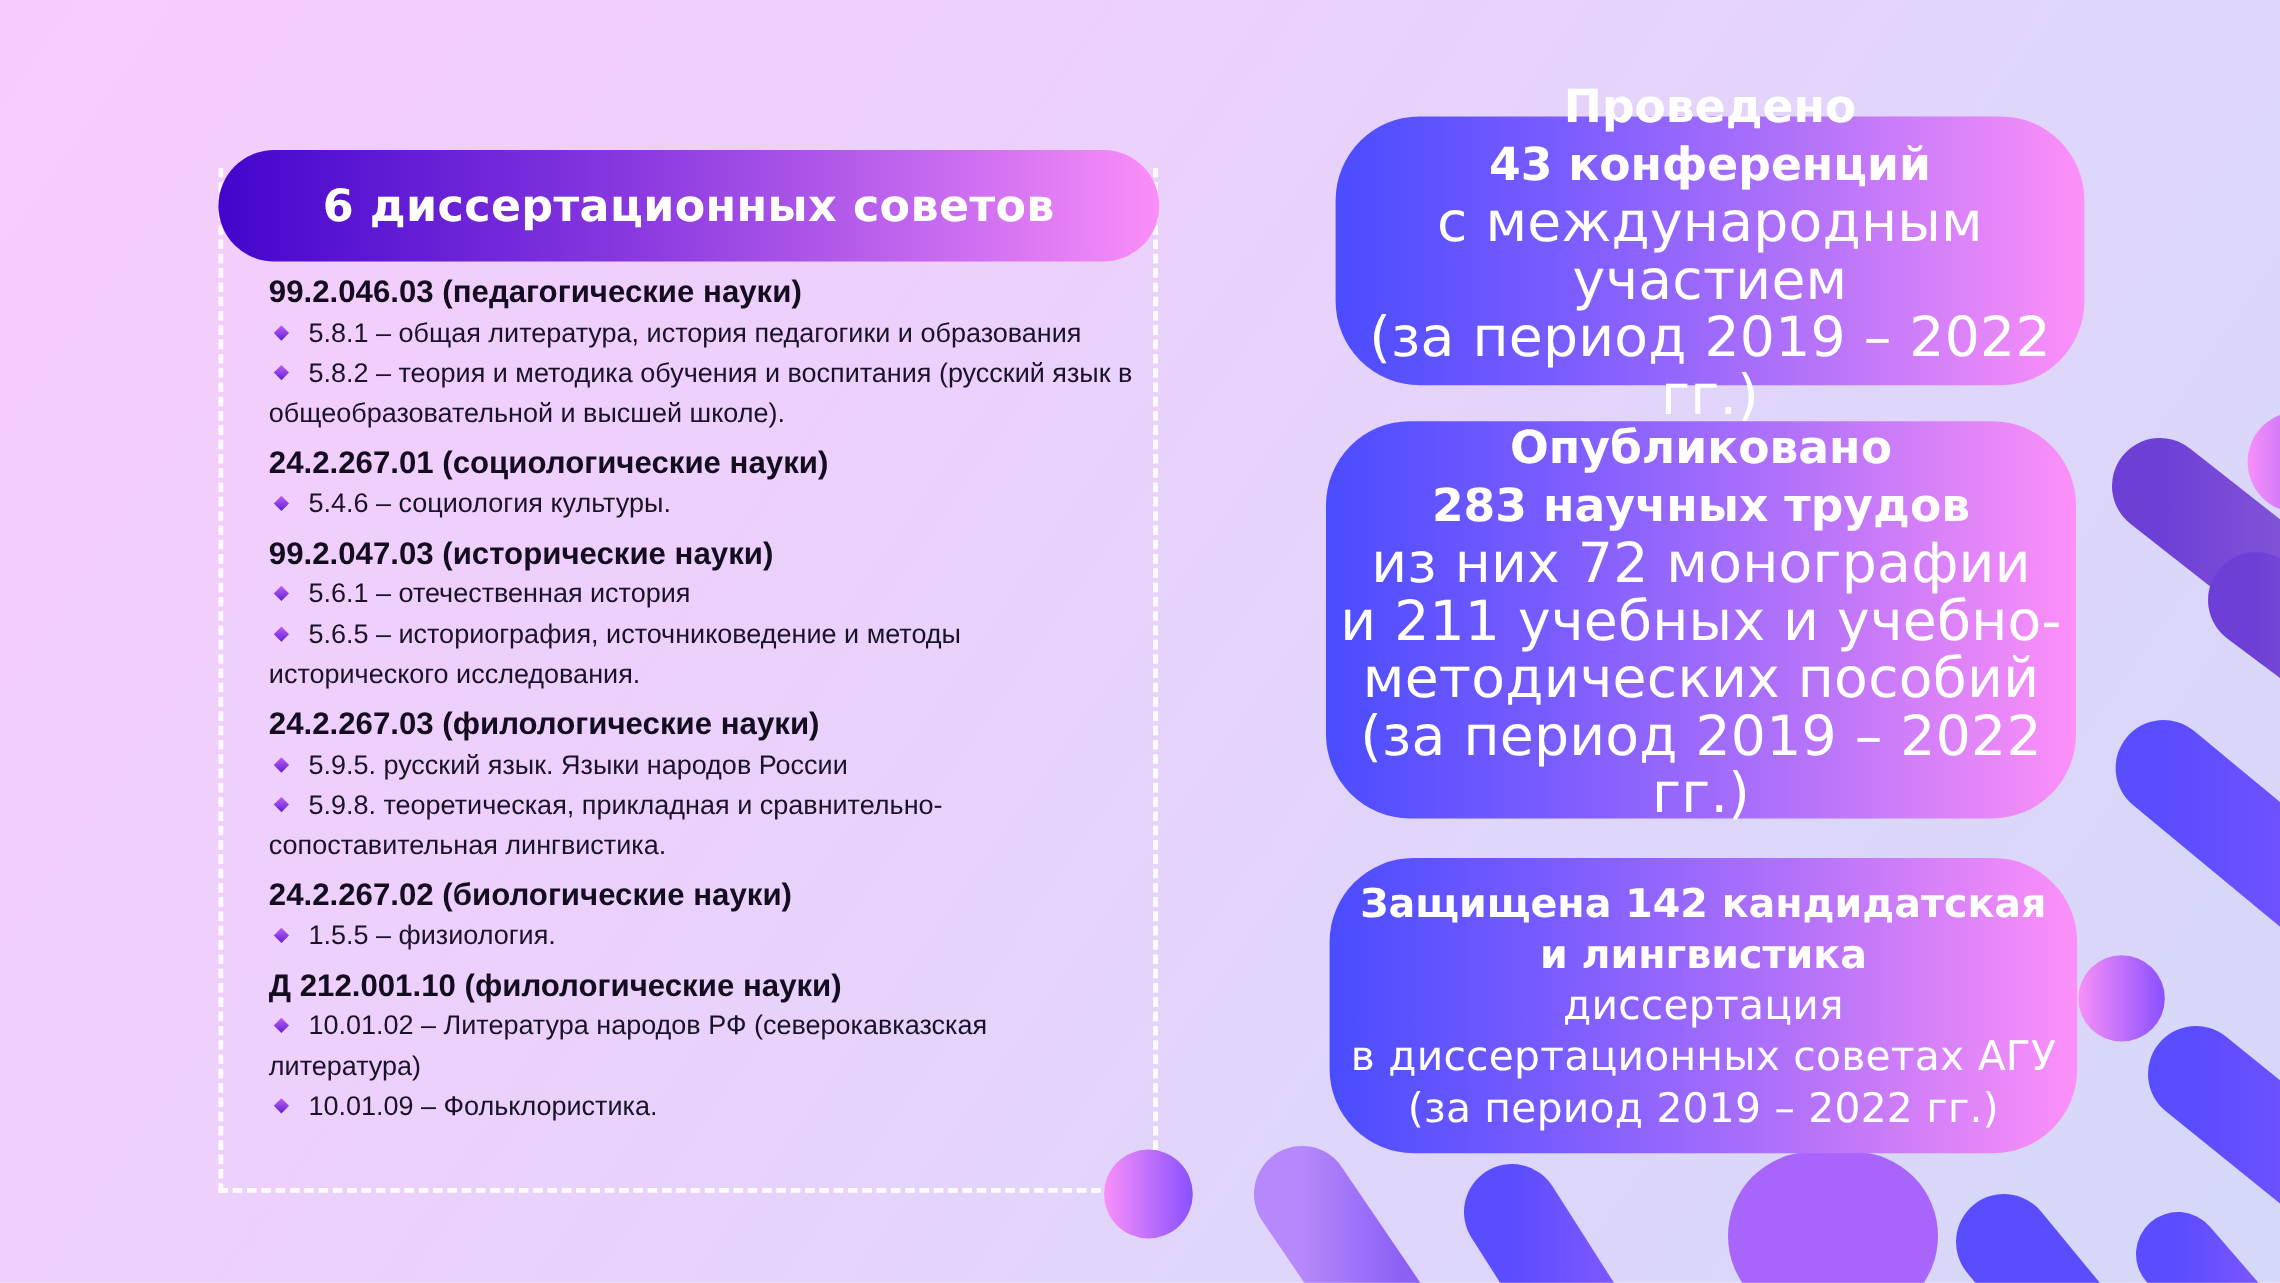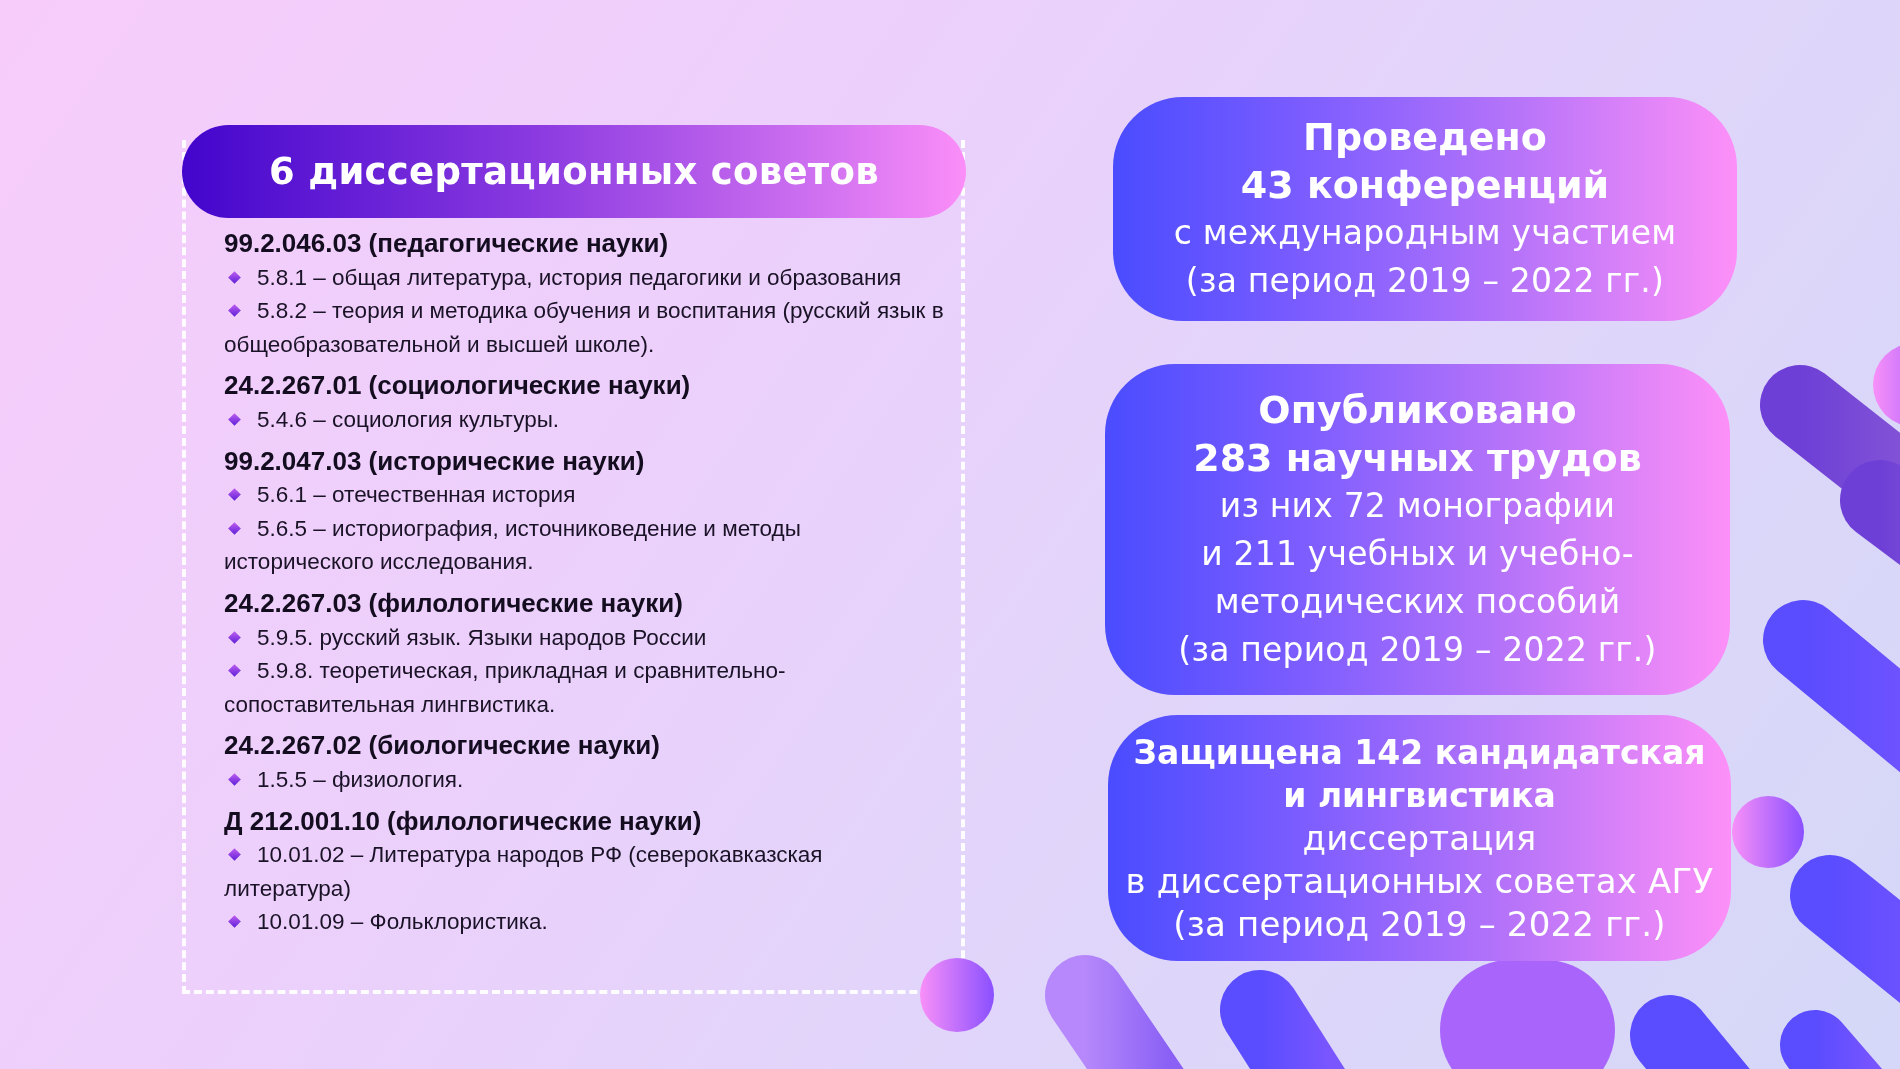--- a/index.html
+++ b/index.html
@@ -40,21 +40,21 @@
     transform: rotate(45deg); vertical-align:middle;
   }
   .card {
     position:absolute; border-radius:70px;
     background: linear-gradient(90deg, #4a4cff 0%, #7a5cff 30%, #b774f9 65%, #fd90f8 100%);
     color:#fff; text-align:center; display:flex; flex-direction:column;
     justify-content:center; align-items:center; z-index:3;
     font-family: "DejaVu Sans", sans-serif;
   }
   .card .b { font-weight:bold; font-size:38px; line-height:48px; }
-  .card .l { font-weight:normal; font-size:33px; line-height:48px; font-family:"DejaVu Sans", sans-serif; letter-spacing:0.2px; }
+  .card .l { font-weight:normal; font-size:46px; line-height:48px; font-family:"DejaVu Sans", sans-serif; letter-spacing:0.2px; }
   .card3 .b { font-size:33px; line-height:43px; }
   .card3 .l { font-size:34px; line-height:43px; }
 </style>
 </head>
 <body>
 
 <svg width="1900" height="1069" style="position:absolute;left:0;top:0;z-index:0">
   <defs>
     <linearGradient id="gPurple" x1="0" y1="0" x2="1" y2="0">
       <stop offset="0" stop-color="#6d3fd6"></stop>
@@ -129,21 +129,21 @@
   </div>
 </div>
 
 <div class="card" style="left:1113px;top:97px;width:624px;height:224px;">
   <div class="b">Проведено</div>
   <div class="b">43 конференций</div>
   <div class="l">с международным участием</div>
   <div class="l">(за период 2019 – 2022 гг.)</div>
 </div>
 
-<div class="card" style="left:1105px;top:364px;width:625px;height:331px;">
+<div class="card" style="left:1105px;top:351px;width:625px;height:331px;">
   <div class="b">Опубликовано</div>
   <div class="b">283 научных трудов</div>
   <div class="l">из них 72 монографии</div>
   <div class="l">и 211 учебных и учебно-</div>
   <div class="l">методических пособий</div>
   <div class="l">(за период 2019 – 2022 гг.)</div>
 </div>
 
 <div class="card card3" style="left:1108px;top:715px;width:623px;height:246px;">
   <div class="b">Защищена 142 кандидатская</div>

